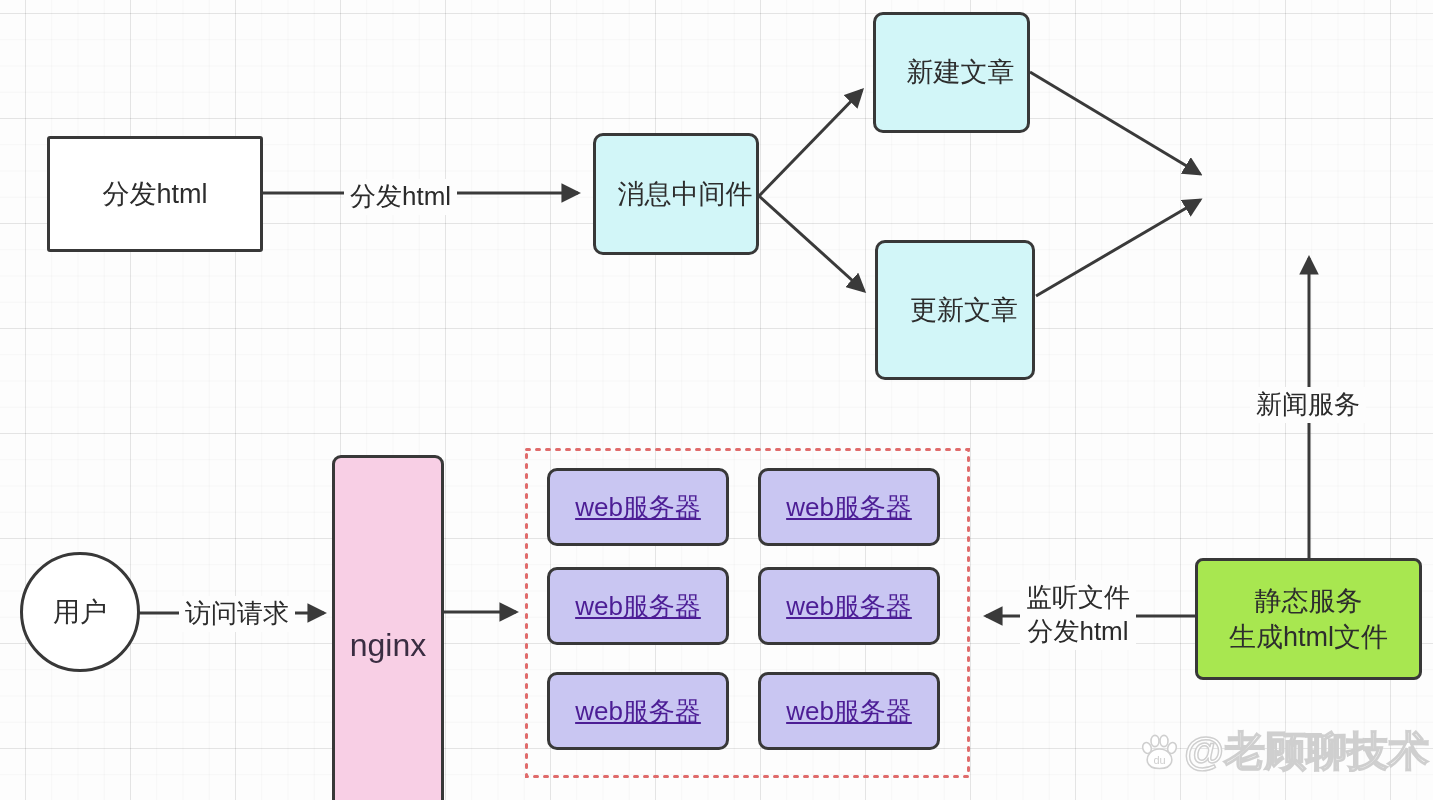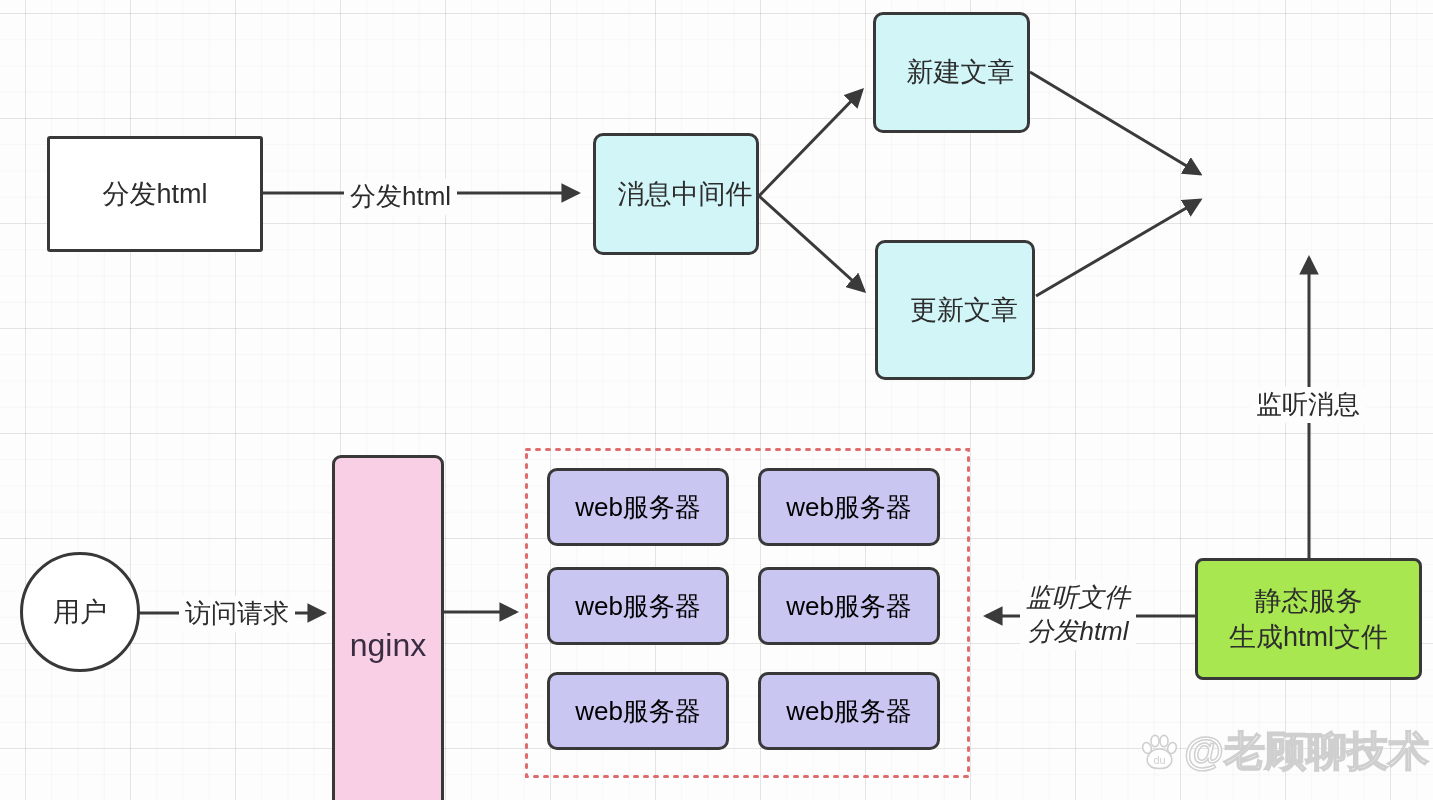--- a/index.html
+++ b/index.html
@@ -30,32 +30,32 @@
   .node-update{left:875px;top:240px;width:160px;height:140px;background:#d2f6f8;}
   .node-mq{left:1208px;top:127px;width:204px;height:121px;background:#f8e4c9;}
   .node-static{left:1195px;top:558px;width:227px;height:122px;background:#a8e750;border-radius:8px;font-weight:500;}
   .node-nginx{left:332px;top:455px;width:112px;height:382px;background:#f8cfe5;border-radius:9px;font-size:32px;color:#3a2d42;}
   .node-user{left:20px;top:552px;width:120px;height:120px;background:#ffffff;border-radius:50%;}
   .cluster{position:absolute;left:525px;top:448px;width:445px;height:330px;z-index:2;}
   .server{
     position:absolute;box-sizing:border-box;width:182px;height:78px;
     display:flex;align-items:center;justify-content:center;
     background:#c9c6f2;border:3px solid #383838;border-radius:10px;
-    font-size:26px;color:#000000;
+    font-size:26px;color:#4c1d95;text-decoration:underline;
   }
   .s1{left:22px;top:20px;} .s2{left:233px;top:20px;}
   .s3{left:22px;top:119px;} .s4{left:233px;top:119px;}
   .s5{left:22px;top:224px;} .s6{left:233px;top:224px;}
   .edge-label{
     position:absolute;z-index:3;background:#fdfdfd;padding:1px 6px;
     font-size:26px;color:#2b2b2b;white-space:nowrap;text-align:center;line-height:1.3;
   }
   .lbl-update-news{left:344px;top:179px;}
   .lbl-listen-msg{left:1250px;top:387px;}
-  .lbl-listen-file{left:1020px;top:580px;font-style:italic;}
+  .lbl-listen-file{left:1020px;top:580px;}
   .lbl-access{left:179px;top:596px;}
   .watermark{
     position:absolute;left:1138px;top:724px;z-index:4;
     display:flex;align-items:center;gap:4px;
   }
   .watermark-text{
     font-size:41px;font-weight:bold;color:#ffffff;white-space:nowrap;
     -webkit-text-stroke:1.4px #cfcfcf;
     text-shadow:0 0 1px #d8d8d8;
   }
@@ -139,21 +139,21 @@
     <div class="server s5">
       <span>web服务器</span>
     </div>
     <div class="server s6">
       <span>web服务器</span>
     </div>
   </div>
 
   <div class="edge-label lbl-update-news">分发html</div>
 
-  <div class="edge-label lbl-listen-msg">监听消息</div>
+  <div class="edge-label lbl-listen-msg">新闻服务</div>
 
   <div class="edge-label lbl-listen-file">
     <div>监听文件</div>
     <div>分发html</div>
   </div>
 
   <div class="edge-label lbl-access">访问请求</div>
 
   <div class="watermark">
     <svg width="42" height="42" viewBox="0 0 42 42">

